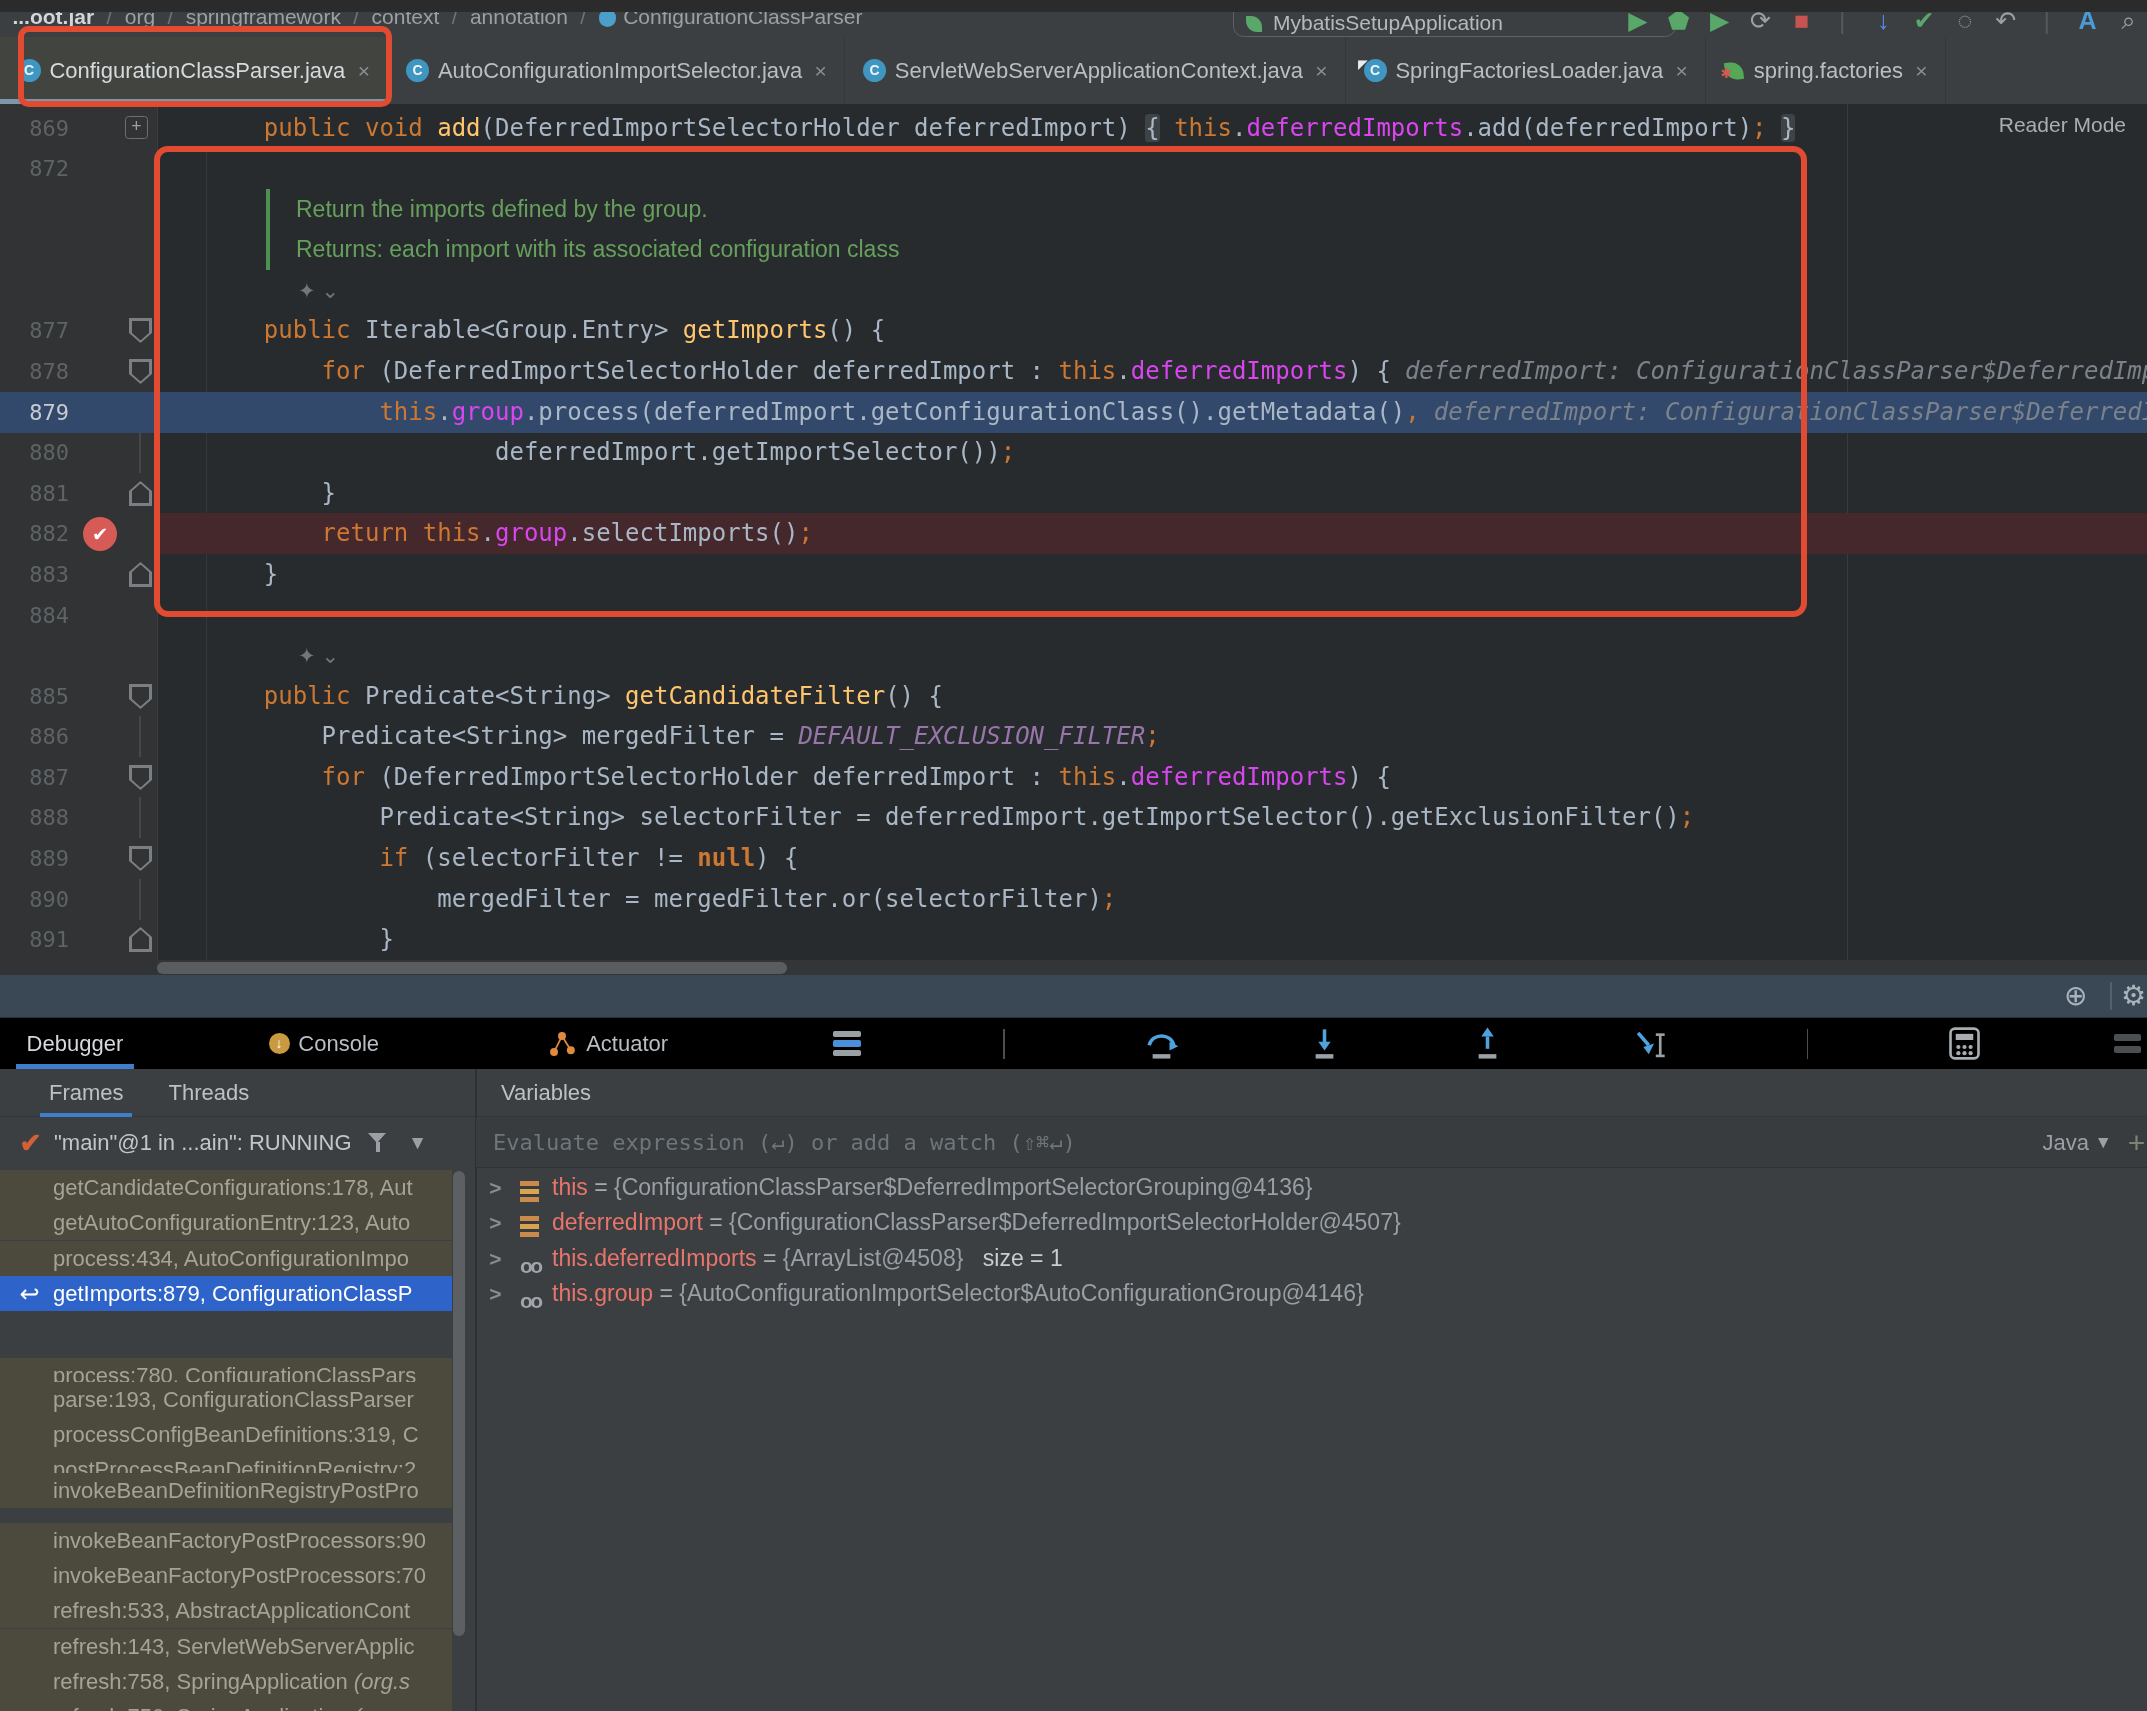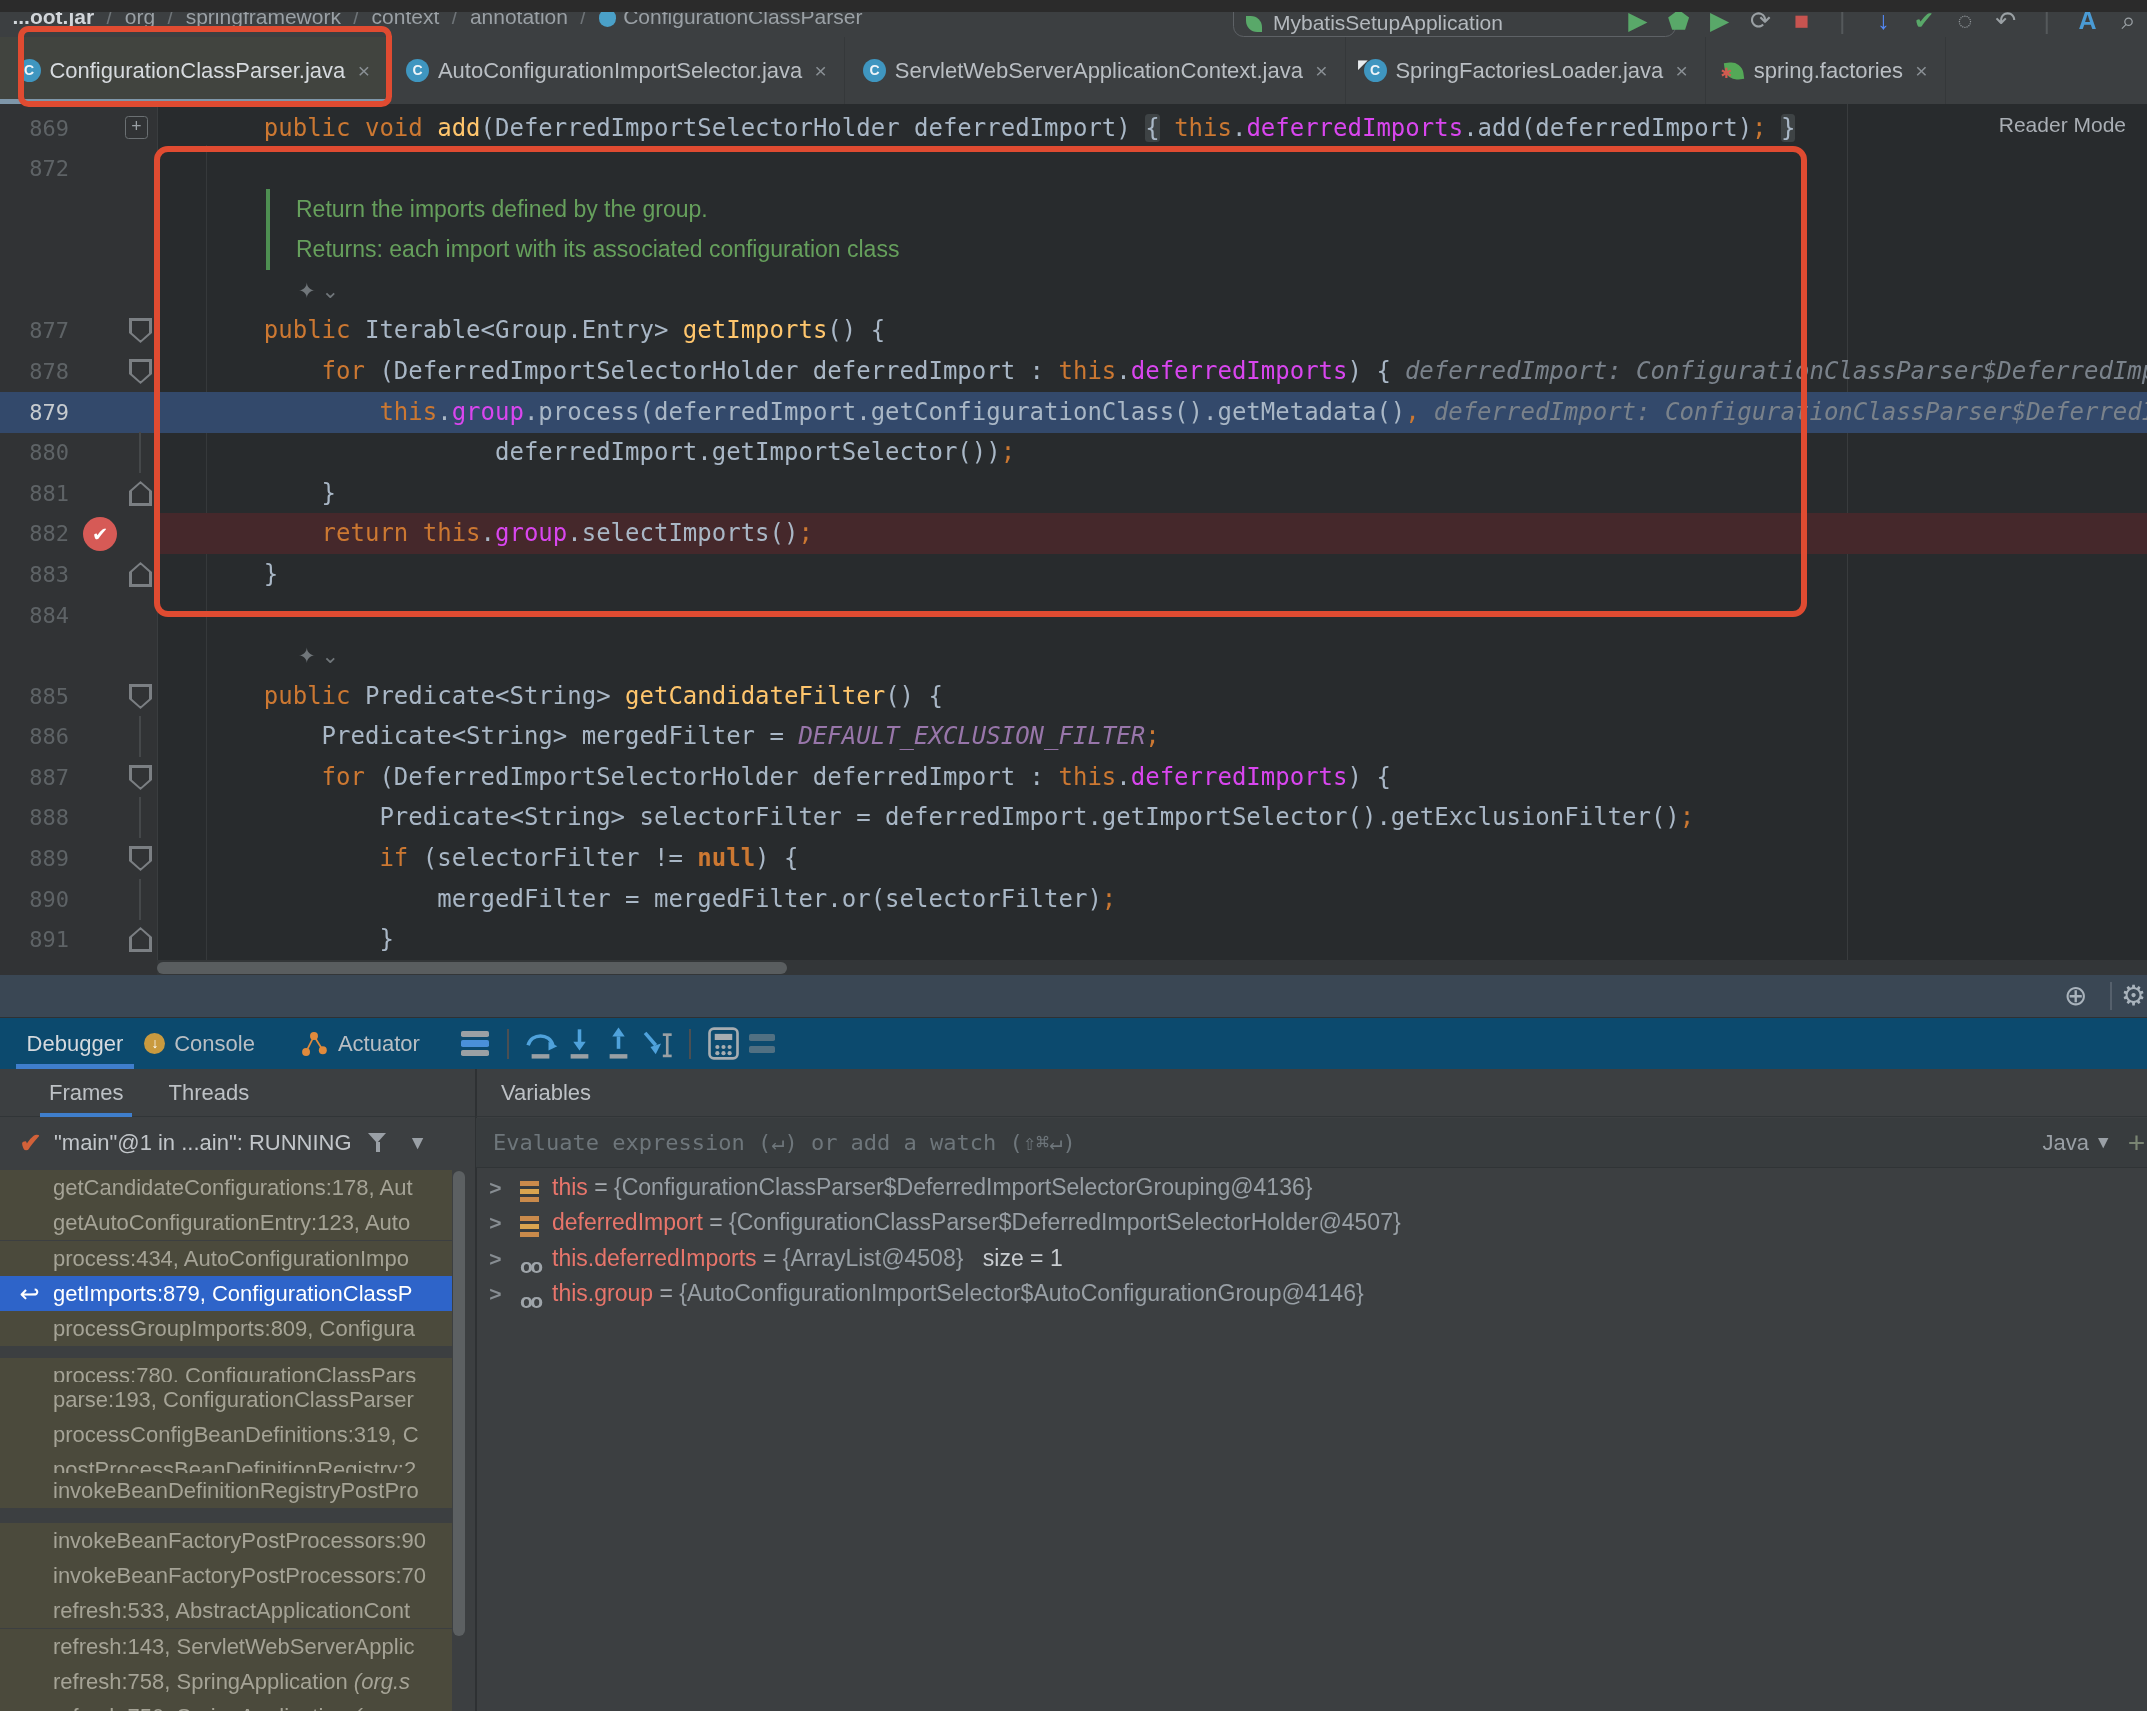--- a/index.html
+++ b/index.html
@@ -63,21 +63,21 @@
       color:#fff;font-size:19.4px;line-height:34px;text-align:center;}
   .hscroll-track{position:absolute;left:157px;top:856px;width:1990px;height:16px;background:#333638;}
   .hscroll-thumb{position:absolute;left:0px;top:1.8px;width:630px;height:12.4px;border-radius:6.2px;background:#595d5f;}
   
   .annot{position:absolute;border:6.2px solid #E04B31;border-radius:14px;z-index:9;pointer-events:none;}
   
   .bluebar{position:absolute;left:0;top:963px;width:2147px;height:42px;background:#3A4754;border-bottom:0.9px solid #2e3133;}
   .bluebar .ic{position:absolute;top:0;height:42px;line-height:42px;font-size:28px;color:#A9B3BC;}
   .bluebar .vsep{position:absolute;left:2110px;top:7px;width:1.8px;height:28px;background:#55606c;}
   
-  .dbgbar{position:absolute;left:0;top:1006px;width:2147px;height:51px;background:#0c4a6e;border-bottom:0.9px solid #313537;display:flex;align-items:center;}
+  .dbgbar{position:absolute;left:0;top:1006px;width:2147px;height:51px;background:#000000;border-bottom:0.9px solid #313537;display:flex;align-items:center;justify-content:space-between;}
   .dbgtab{position:relative;height:100%;display:flex;align-items:center;gap:8.8px;font-size:22px;color:#b9bec3;padding:0 10.6px;}
   .dbgtab.active{color:#d6dade;}
   .dbgtab.active::after{content:"";position:absolute;left:0;bottom:0;height:5.3px;width:100%;background:#3F7ECC;}
   .consoleico{width:21px;height:21px;border-radius:50%;background:#C99A3F;color:#fff;font-size:14px;line-height:21px;text-align:center;}
   .toolsep{width:1.8px;height:30px;background:#4b4f52;margin:0 12.4px;}
   .sicon{width:39px;height:39px;display:flex;align-items:center;justify-content:center;}
   
   .panelrow{position:absolute;left:0;top:1057px;width:2147px;height:655px;background:#3c3f41;}
   .pane-div{position:absolute;left:475px;top:0;width:1.8px;height:655px;background:#2e3133;}
   .hdr{position:absolute;top:0;height:48px;border-bottom:0.9px solid #313537;}
@@ -420,21 +420,20 @@
       <span class="langchev">▼</span>
       <span class="addwatch">+</span>
     </div>
 
     <div class="frames" id="frames">
       <div class="vscroll"></div>
     <div class="frow lib" style="top: 0px;"><span>getCandidateConfigurations:178, Aut</span></div>
         <div class="frow lib" style="top: 35px;"><span>getAutoConfigurationEntry:123, Auto</span></div>
         <div class="frow lib" style="top: 71px;"><span>process:434, AutoConfigurationImpo</span></div>
         <div class="frow sel" style="top: 106px;"><span class="retarrow">↩</span><span>getImports:879, ConfigurationClassP</span></div>
-        <div class="frow lib" style="top: 141px;"><span>processGroupImports:809, Configura</span></div>
         <div class="frow lib" style="top: 188px;"><span>process:780, ConfigurationClassPars</span></div>
         <div class="frow lib" style="top: 212px;"><span>parse:193, ConfigurationClassParser</span></div>
         <div class="frow lib" style="top: 247px;"><span>processConfigBeanDefinitions:319, C</span></div>
         <div class="frow lib" style="top: 282px;"><span>postProcessBeanDefinitionRegistry:2</span></div>
         <div class="frow lib" style="top: 303px;"><span>invokeBeanDefinitionRegistryPostPro</span></div>
         <div class="frow lib" style="top: 353px;"><span>invokeBeanFactoryPostProcessors:90</span></div>
         <div class="frow lib" style="top: 388px;"><span>invokeBeanFactoryPostProcessors:70</span></div>
         <div class="frow lib" style="top: 423px;"><span>refresh:533, AbstractApplicationCont</span></div>
         <div class="frow lib" style="top: 459px;"><span>refresh:143, ServletWebServerApplic</span></div>
         <div class="frow lib" style="top: 494px;"><span>refresh:758, SpringApplication</span><span class="pkg"> (org.s</span></div>

